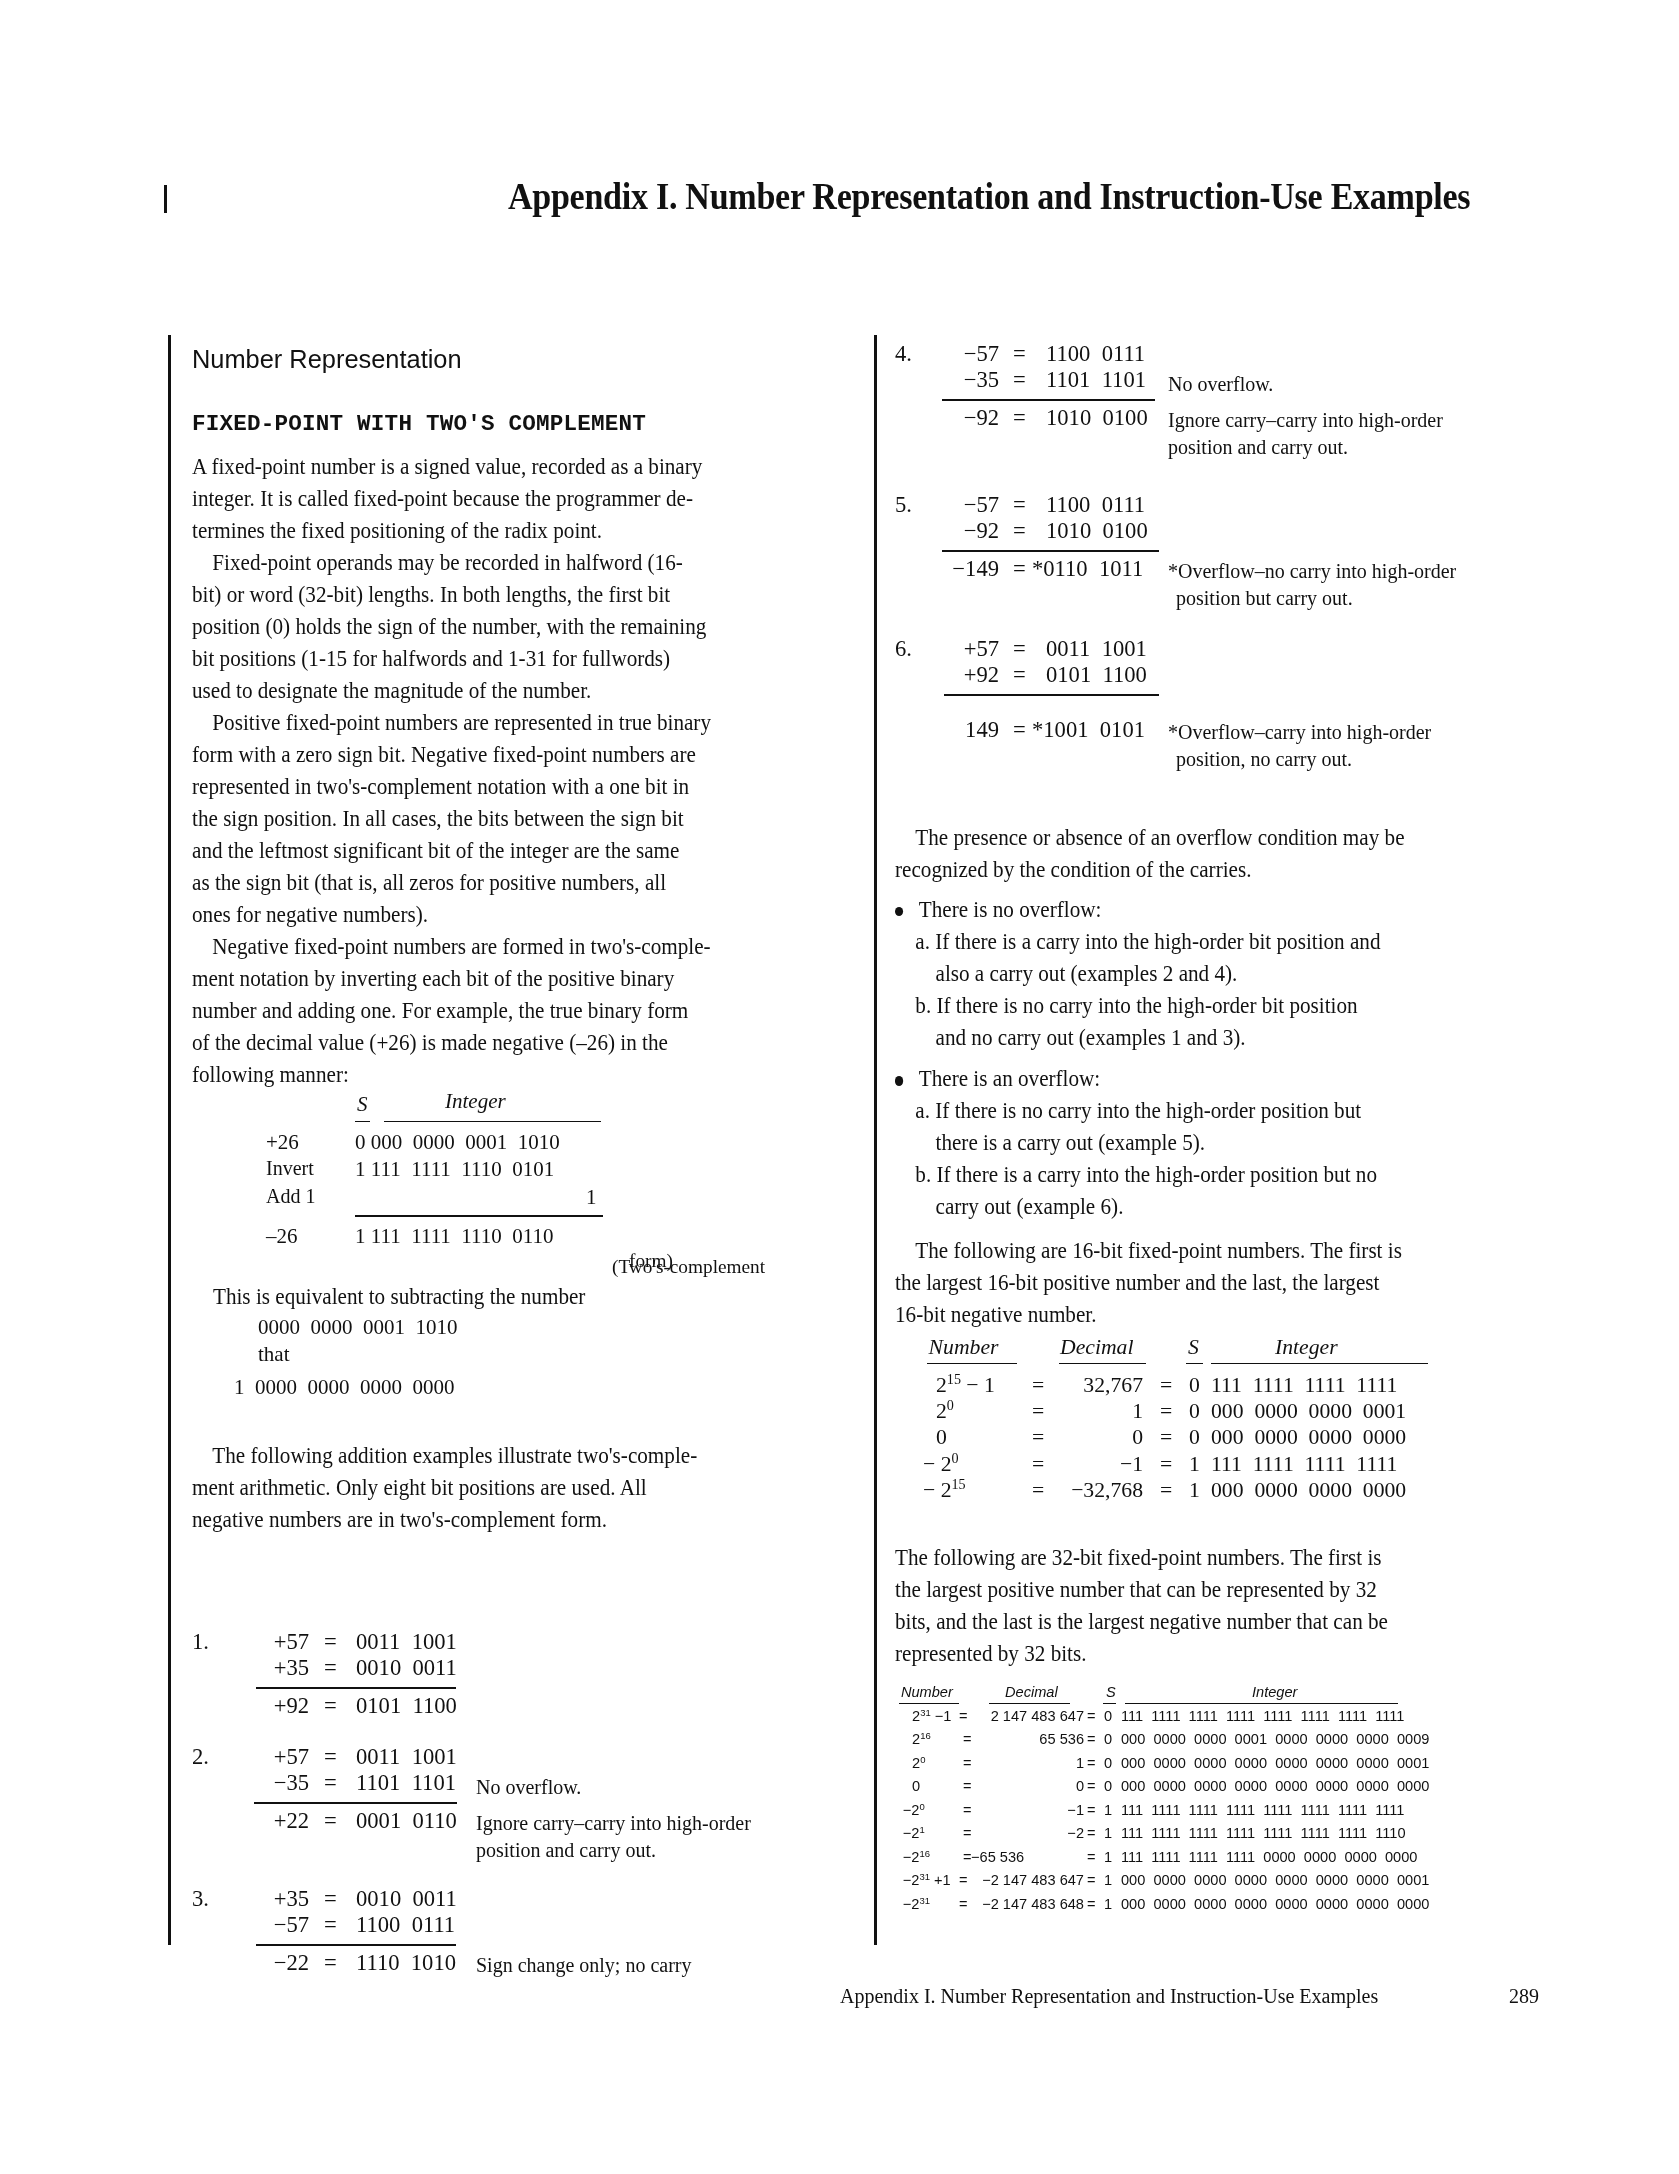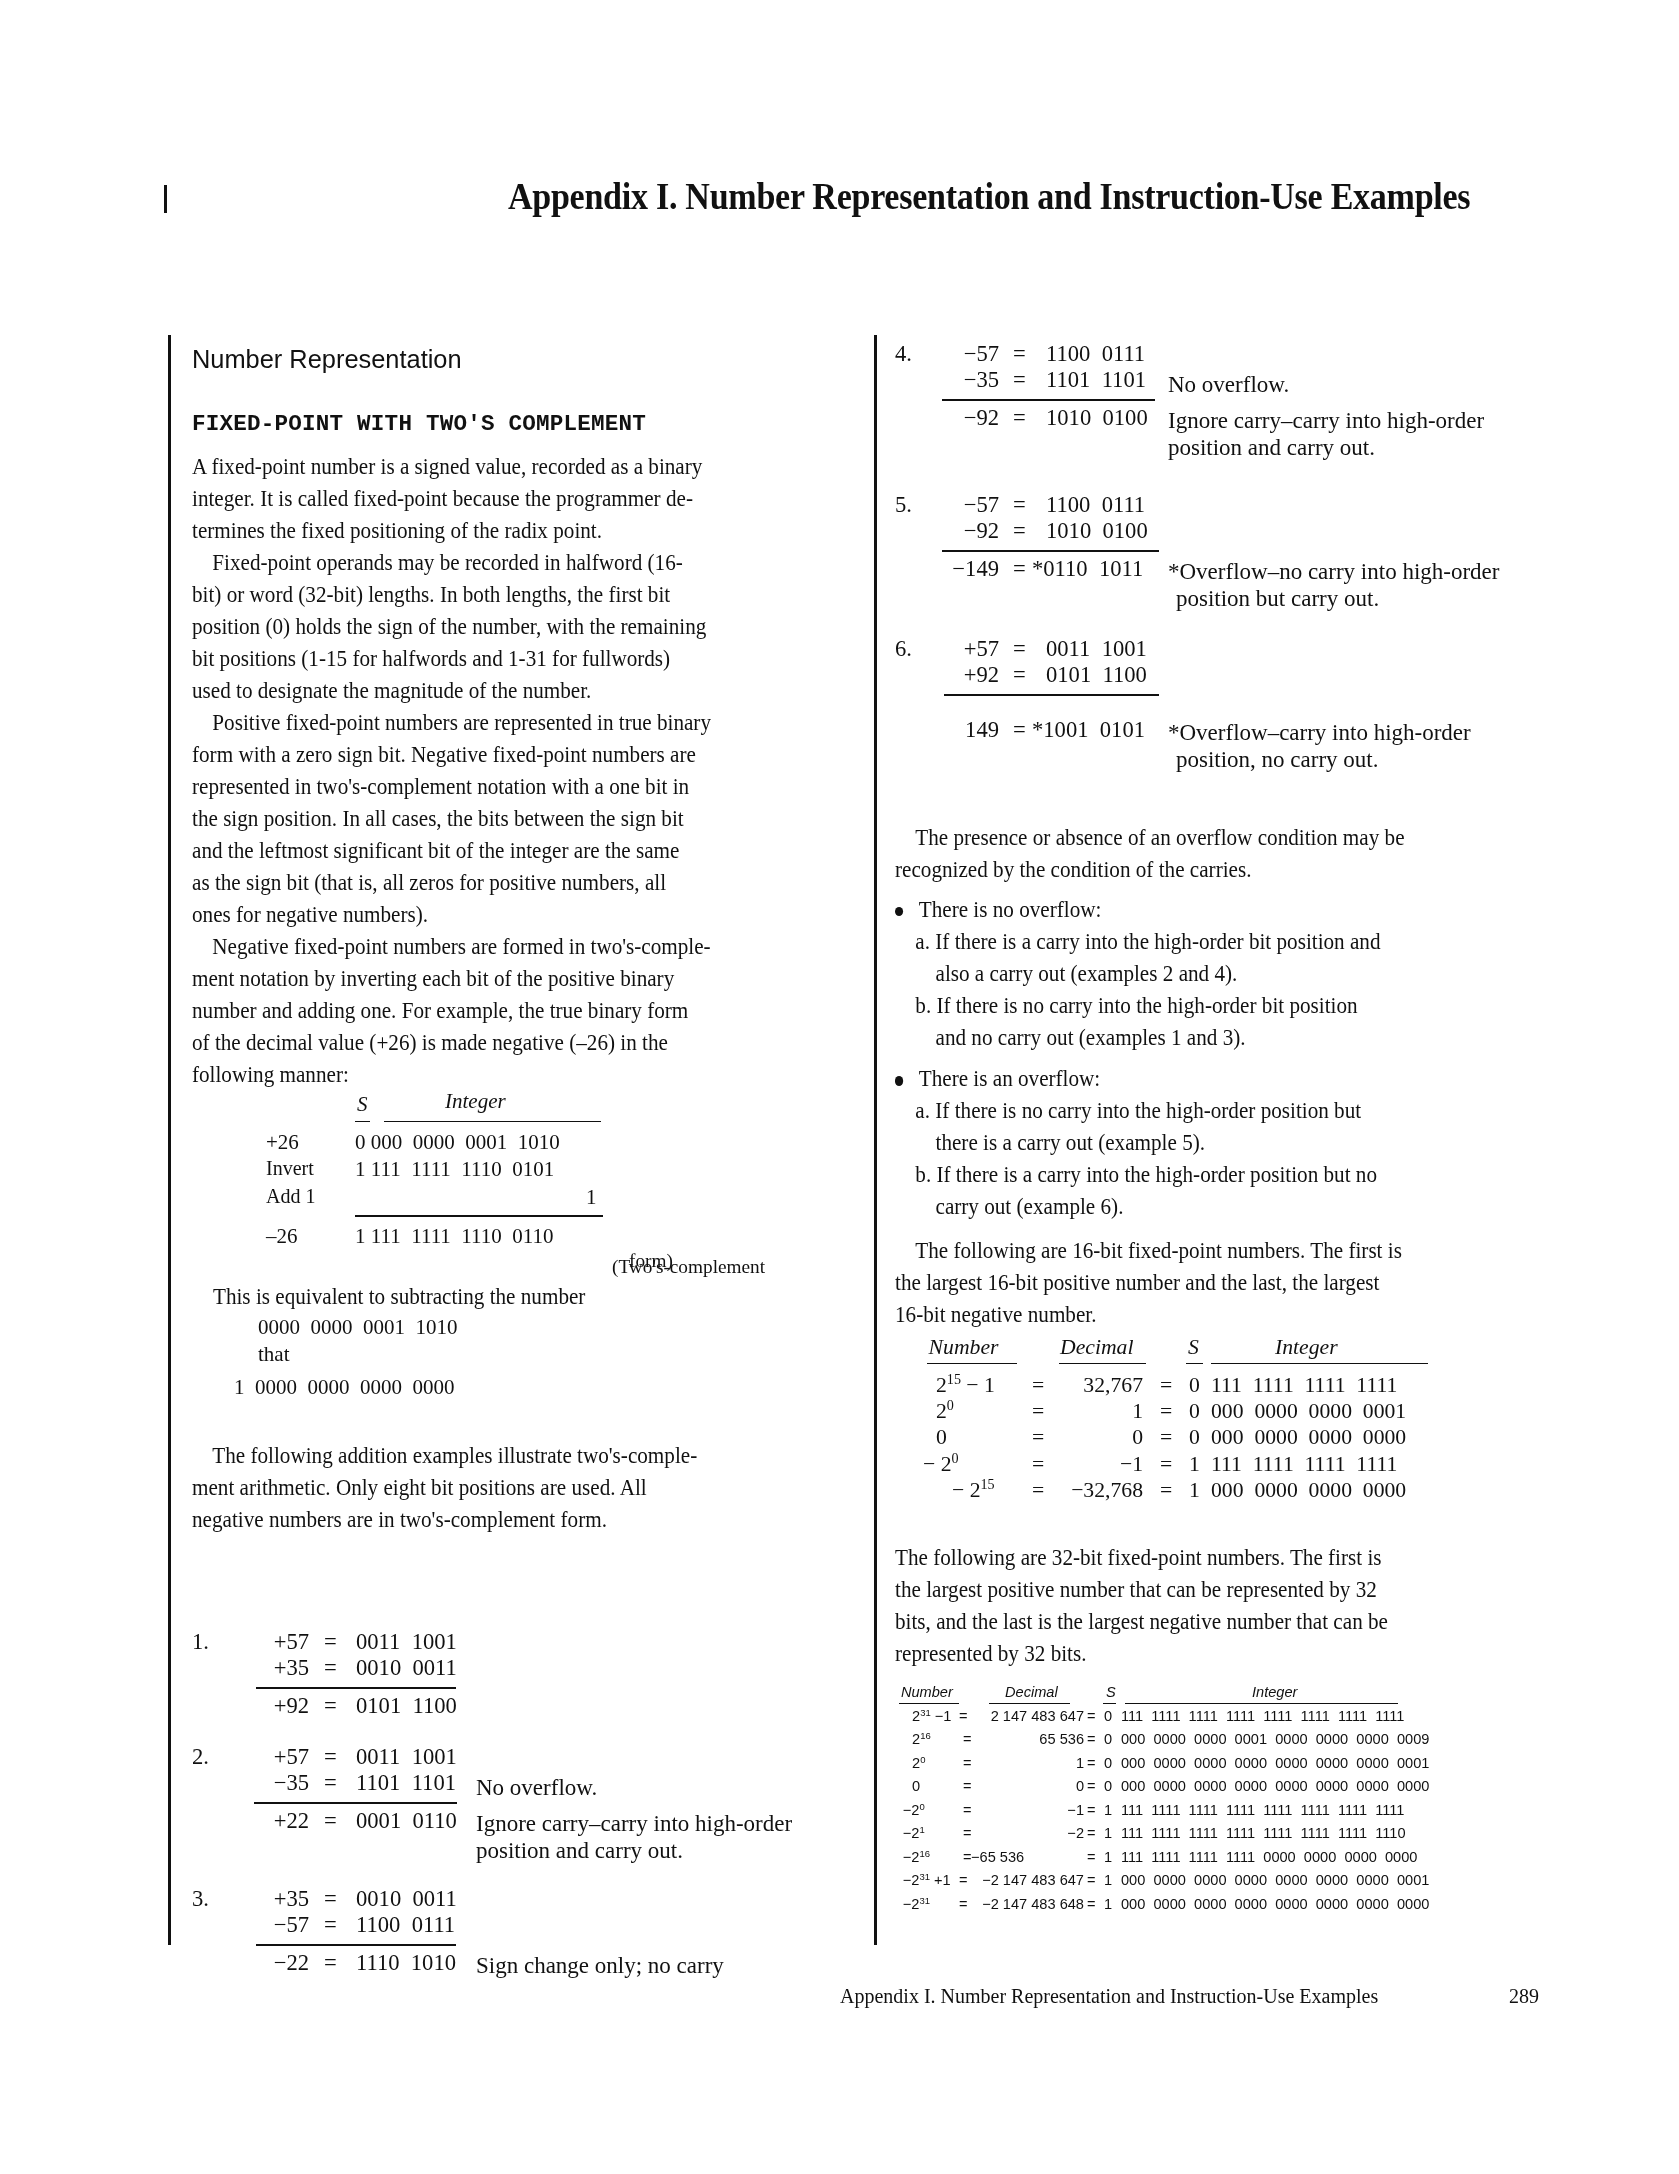--- a/index.html
+++ b/index.html
@@ -24,21 +24,21 @@
   .line { white-space: nowrap; }
   .uline { position: absolute; height: 1.9px; background: #111; }
   .ital { font-style: italic; }
 
   
   .ex { position: absolute; font-size: 22.6px; white-space: nowrap; }
   .ex .num { position: absolute; }
   .ex .lhs { position: absolute; text-align: right; width: 66px; }
   .ex .eq { position: absolute; }
   .ex .bits { position: absolute; }
-  .ex .note { position: absolute; font-size: 23px; line-height: 27px; white-space: nowrap; }
+  .ex .note { position: absolute; font-size: 20px; line-height: 27px; white-space: nowrap; }
   .ex .rule { position: absolute; height: 1.9px; background: #111; }
 
   
   .blist { position: absolute; left: 895px; font-size: 23.5px; line-height: 32px;
     transform: scaleX(0.9); transform-origin: left top; }
   .bullet-dot { display: inline-block; width: 9.4px; height: 9.4px; background: #111; border-radius: 50%; margin-right: 17px; vertical-align: middle; }
 
   
   .t16 { position: absolute; left: 923px; top: 1335px; font-size: 21.7px; }
   .t16 .hdr { position: absolute; font-style: italic; }
@@ -278,21 +278,21 @@
   <div class="cell" style="left:266px; top:90px;">0</div>
   <div class="cell" style="left:288px; top:90px; white-space:pre;">000  0000  0000  0000</div>
 
   <div class="cell" style="left:0px; top:117px;"><span>− </span><span>2</span><sup>0</sup></div>
   <div class="cell" style="left:109px; top:117px;">=</div>
   <div class="cell" style="left:137px; top:117px; width:83px; text-align:right;">−1</div>
   <div class="cell" style="left:237px; top:117px;">=</div>
   <div class="cell" style="left:266px; top:117px;">1</div>
   <div class="cell" style="left:288px; top:117px; white-space:pre;">111  1111  1111  1111</div>
 
-  <div class="cell" style="left:0px; top:143px;margin-left:29px;"><span>− </span><span>2</span><sup>15</sup></div>
+  <div class="cell" style="left:0px; top:143px;"><span>− </span><span>2</span><sup>15</sup></div>
   <div class="cell" style="left:109px; top:143px;">=</div>
   <div class="cell" style="left:118px; top:143px; width:102px; text-align:right;">−32,768</div>
   <div class="cell" style="left:237px; top:143px;">=</div>
   <div class="cell" style="left:266px; top:143px;">1</div>
   <div class="cell" style="left:288px; top:143px; white-space:pre;">000  0000  0000  0000</div>
 </div>
 
 <div class="para" style="left:895px; top:1541px;">
   <span class="line" style="display:block">The following are 32-bit fixed-point numbers.  The first is</span>
   <span class="line" style="display:block">the largest positive number that can be represented by 32</span>

